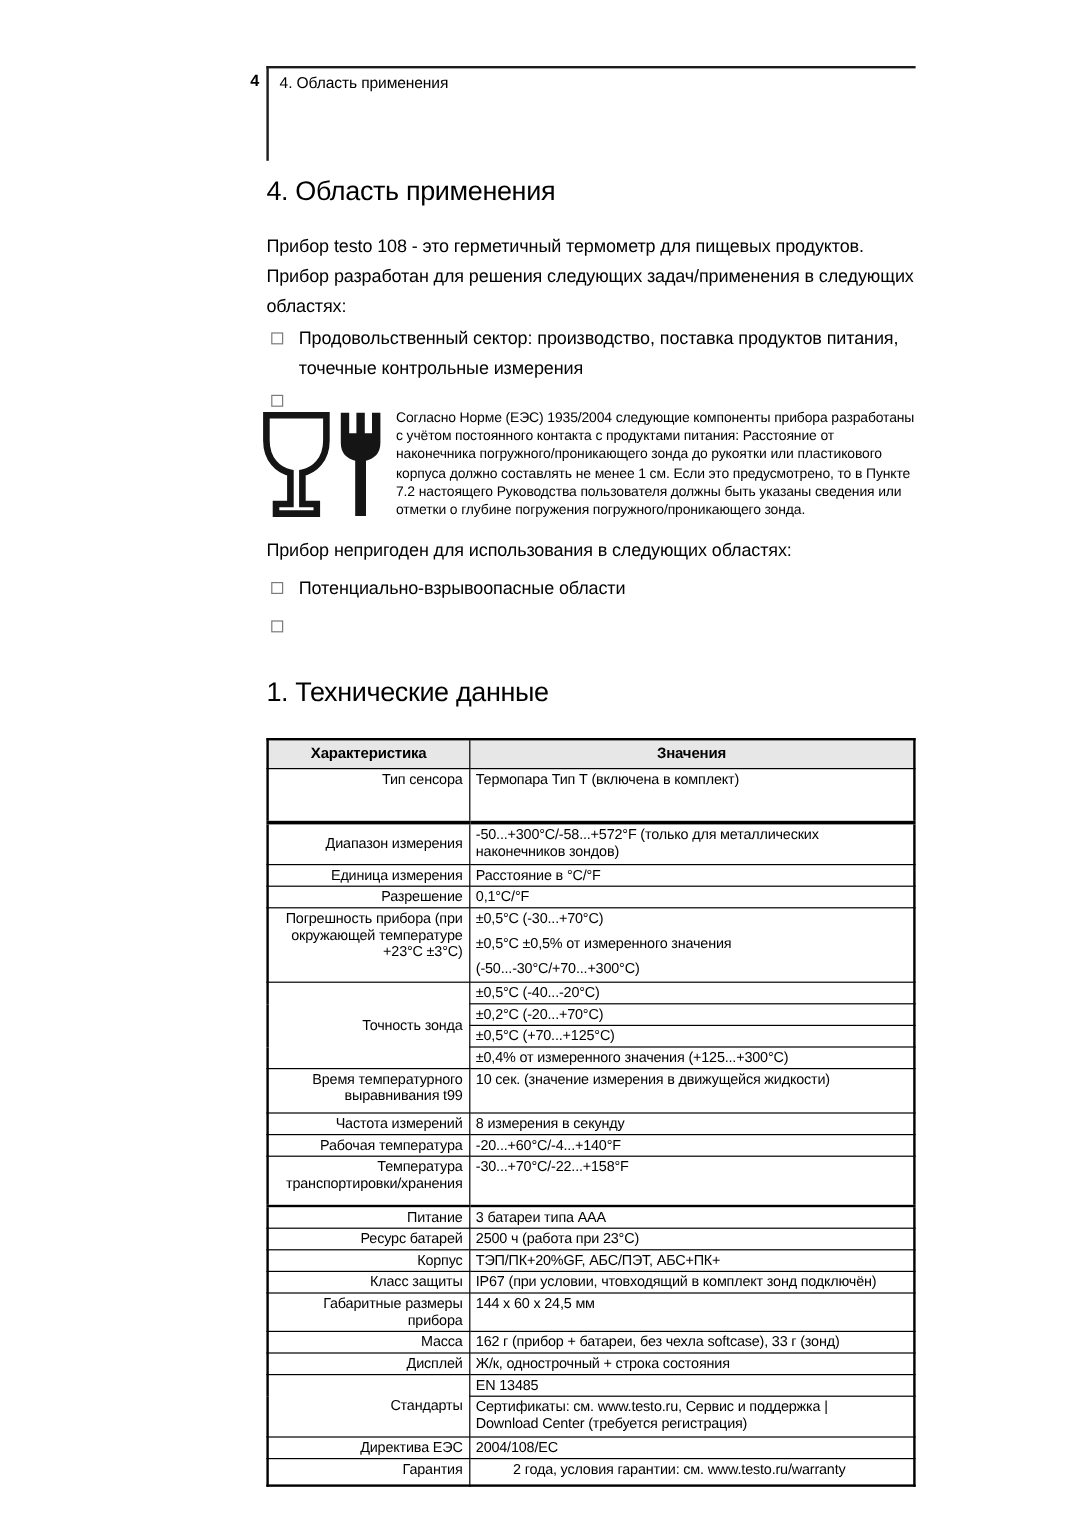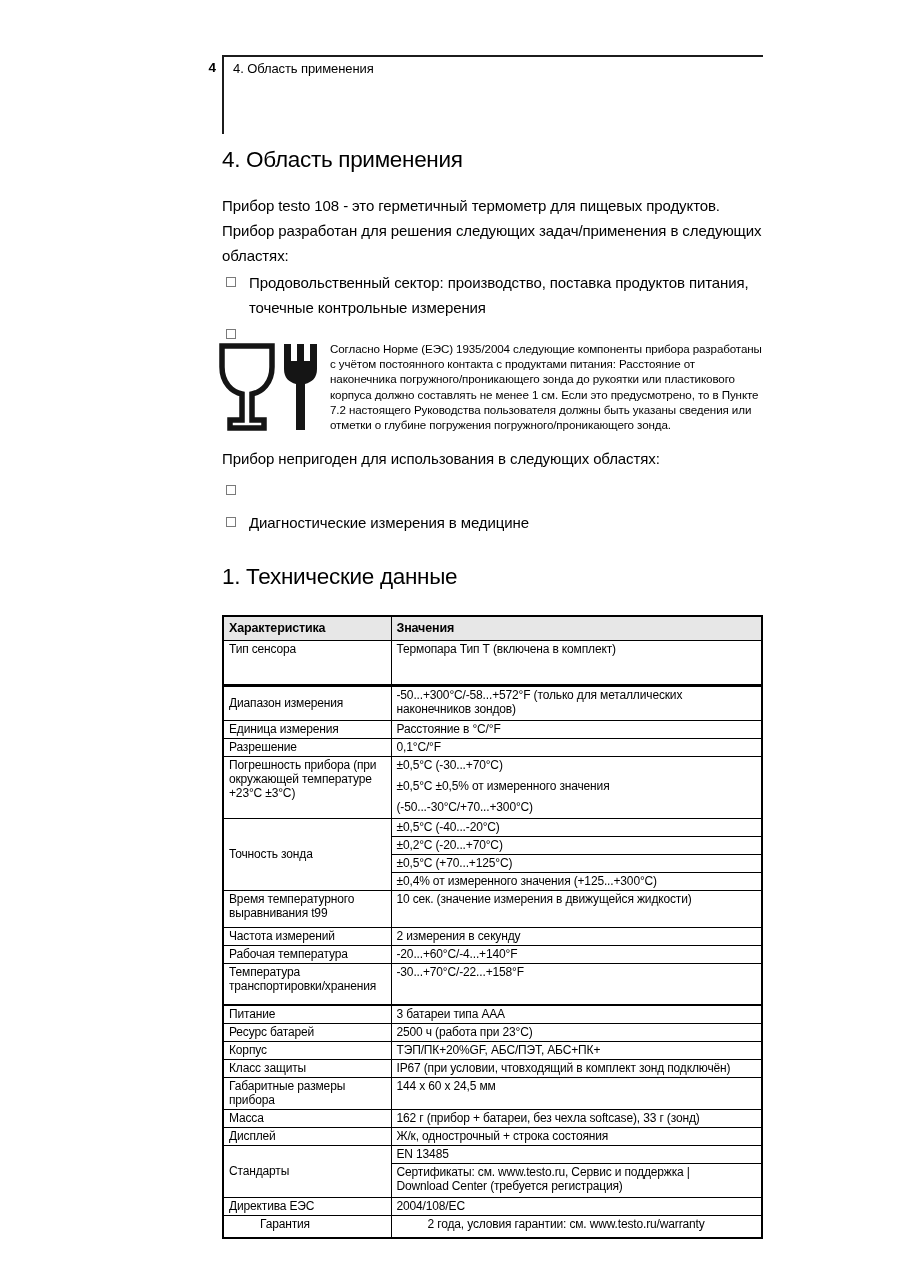--- a/index.html
+++ b/index.html
@@ -31,22 +31,22 @@
   
   .note-row{left:214px;top:341px;width:556px;display:flex;align-items:flex-start;}
   .note-icon{flex:0 0 106px;margin-right:10px;}
   .note-text{font-size:11.6px;line-height:15.2px;letter-spacing:-0.1px;width:434px;}
   
   .spec-table-wrap{left:222px;top:615px;}
   table{border-collapse:collapse;width:541px;table-layout:fixed;
         font-size:12px;letter-spacing:-0.15px;border:2px solid #000;}
   col.c1{width:168px;}
   th,td{border:1px solid #000;vertical-align:top;text-align:left;padding:1px 5px 2px 5px;}
-  th{background:#e7e7e7;vertical-align:middle;font-weight:bold;height:20px;font-size:12.5px;}
-  td.lbl{overflow:hidden;}
+  th{background:#e7e7e7;text-align:center;vertical-align:middle;font-weight:bold;height:20px;font-size:12.5px;}
+  td.lbl{overflow:hidden;text-align:right;}
   tr.r-sensor td{height:40px;border-bottom:3px solid #000;}
   tr.r-range td{height:30px;}
   tr.r-accdev td{height:58px;}
   tr.r-time td{height:33px;}
   tr.r-transport td{height:37px;border-bottom:2px solid #000;}
   tr.r-std2 td{height:30px;}
   tr.r-warranty td{height:18px;padding-left:36px;}
   td.mid{vertical-align:middle;}
   .gap{margin-top:7px;}
   .preline{white-space:pre-line;}
@@ -78,24 +78,24 @@
       <path d="M70 3 H77 V20 H83 V3 H90 V20 H96 V3 H103 V28 C103 37 98 41 91 43 V89 H82 V43 C75 41 70 37 70 28 Z" fill="#151515"></path>
     </svg>
   </span>
   <span class="note-text">Согласно Норме (ЕЭС) 1935/2004 следующие компоненты прибора разработаны с учётом постоянного контакта с продуктами питания: Расстояние от наконечника погружного/проникающего зонда до рукоятки или пластикового корпуса должно составлять не менее 1 см. Если это предусмотрено, то в Пункте 7.2 настоящего Руководства пользователя должны быть указаны сведения или отметки о глубине погружения погружного/проникающего зонда.</span>
 </div>
 
 <p class="abs body-text para2" style="margin:0;">Прибор непригоден для использования в следующих областях:</p>
 
 <div class="abs bullet body-text b3">
   <span class="bullet-marker"></span>
+  <span>Потенциально-взрывоопасные области</span>
 </div>
 <div class="abs bullet body-text b4">
   <span class="bullet-marker"></span>
-  <span>Диагностические измерения в медицине</span>
 </div>
 
 <h1 class="abs h-main h2" style="margin:0;">1. Технические данные</h1>
 
 <div class="abs spec-table-wrap">
 <table>
   <colgroup>
         <col class="c1">
         <col>
       </colgroup>
@@ -142,21 +142,21 @@
     </tr>
     <tr>
       <td class="val">±0,4% от измеренного значения (+125...+300°C)</td>
     </tr>
     <tr class="r-time">
       <td class="lbl">Время температурного выравнивания t99</td>
       <td class="val">10 сек. (значение измерения в движущейся жидкости)</td>
     </tr>
     <tr>
       <td class="lbl">Частота измерений</td>
-      <td class="val">2 измерения в секунду</td>
+      <td class="val">8 измерения в секунду</td>
     </tr>
     <tr>
       <td class="lbl">Рабочая температура</td>
       <td class="val">-20...+60°C/-4...+140°F</td>
     </tr>
     <tr class="r-transport">
       <td class="lbl">Температура транспортировки/хранения</td>
       <td class="val">-30...+70°C/-22...+158°F</td>
     </tr>
     <tr>

